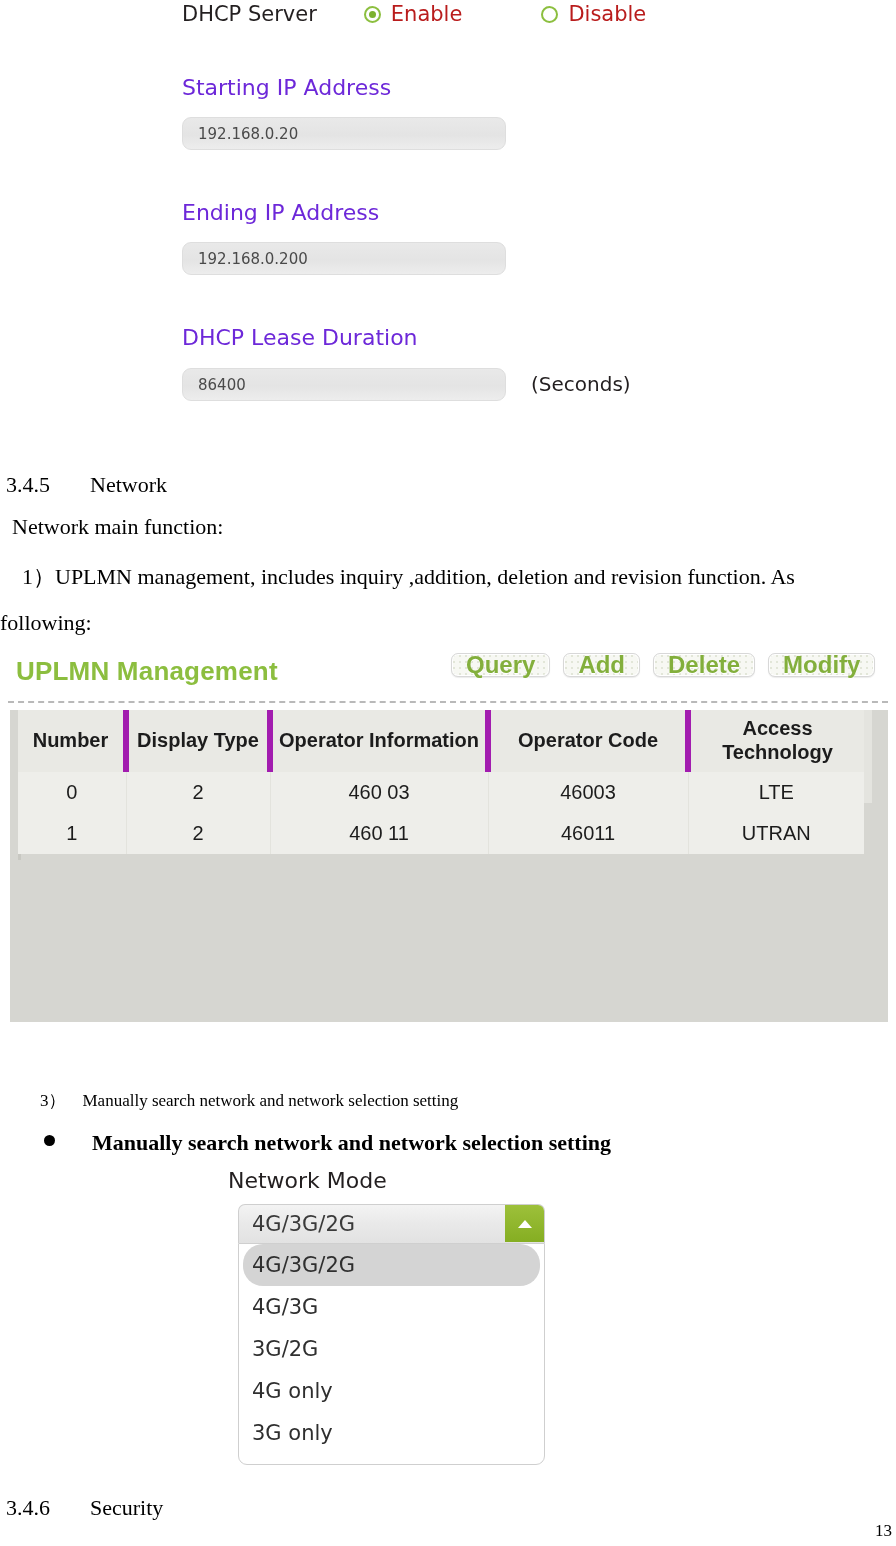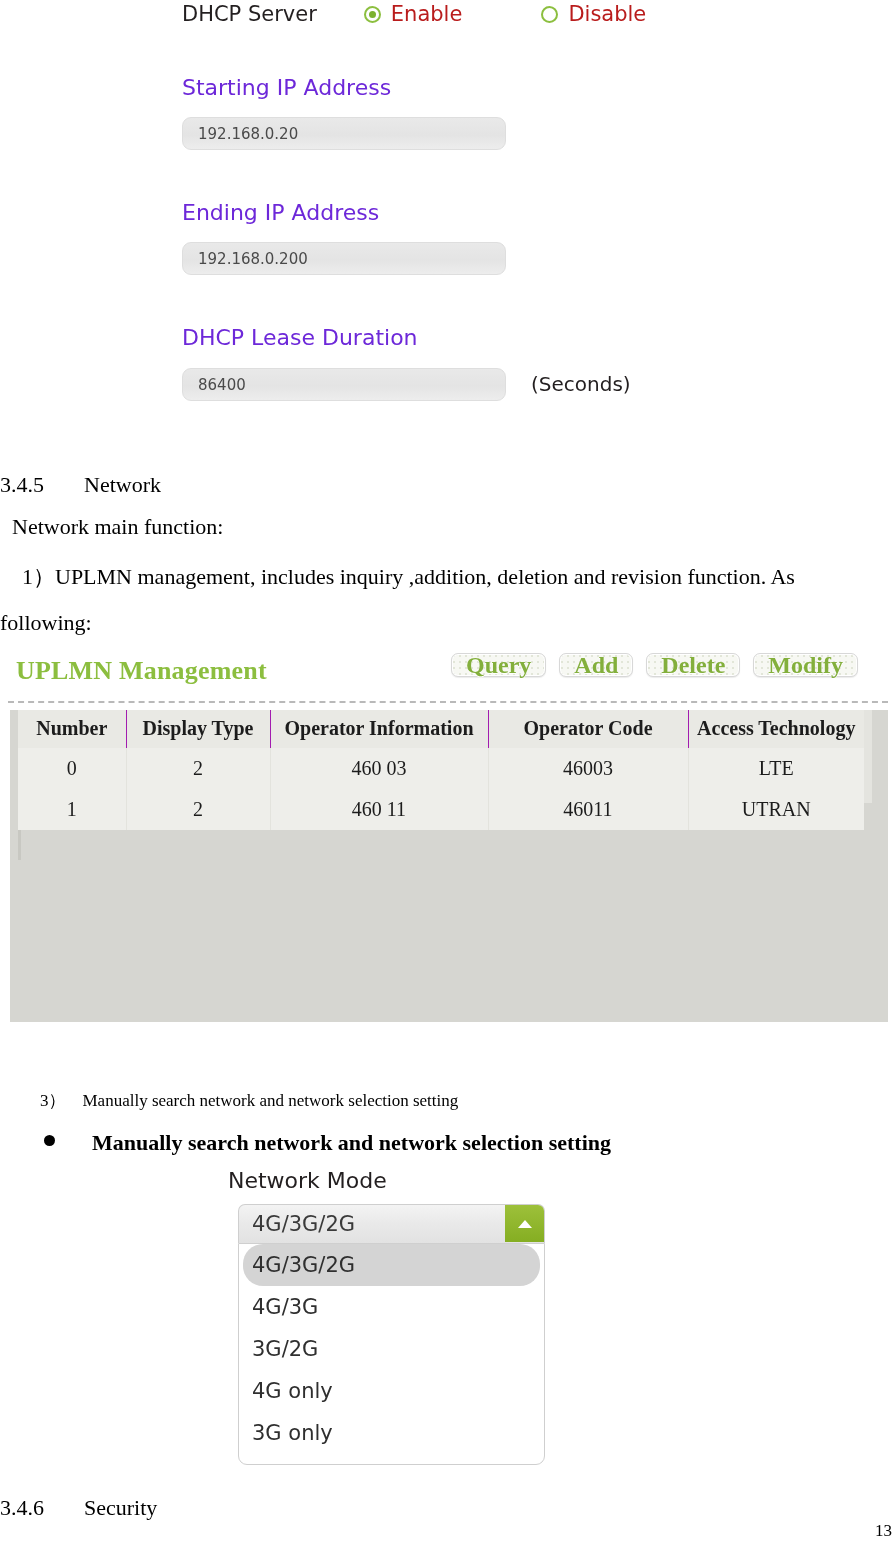--- a/index.html
+++ b/index.html
@@ -105,21 +105,21 @@
   }
 
   
   .doc-h {
     position: absolute;
     font-size: 22px;
     line-height: 28px;
     color: #000;
     white-space: nowrap;
   }
-  .doc-h .num { display: inline-block; width: 84px; }
+  .doc-h .num { display: inline-block; width: 84px; margin-left: 6px; }
   .doc-p {
     position: absolute;
     font-size: 22px;
     line-height: 30px;
     color: #000;
   }
   .doc-p.small { font-size: 17px; }
 
   .list-line {
     position: absolute;
@@ -153,21 +153,21 @@
   }
 
   
   .uplmn-shot {
     position: absolute;
     left: 8px;
     top: 648px;
     width: 880px;
     height: 374px;
     background: #ffffff;
-    font-family: Liberation Serif, serif;
+    font-family: Liberation Sans, sans-serif;
   }
   .uplmn-title {
     position: absolute;
     left: 8px;
     top: 8px;
     font-size: 26px;
     font-weight: bold;
     color: #8cbe3f;
     letter-spacing: 0.2px;
     white-space: nowrap;
@@ -227,21 +227,21 @@
     table-layout: fixed;
   }
   .tbl th {
     background: #e9e9e4;
     font-size: 20px;
     font-weight: bold;
     color: #1c1c1c;
     line-height: 24px;
     padding: 6px 2px 8px;
     text-align: center;
-    border-right: 1px solid #a21caf;
+    border-right: 6px solid #a21caf;
     vertical-align: middle;
   }
   .tbl th:last-child { border-right: none; }
   .tbl td {
     background: #eeeeea;
     font-size: 20px;
     color: #1c1c1c;
     text-align: center;
     padding: 9px 2px;
     border-right: 1px solid #e3e3dd;

